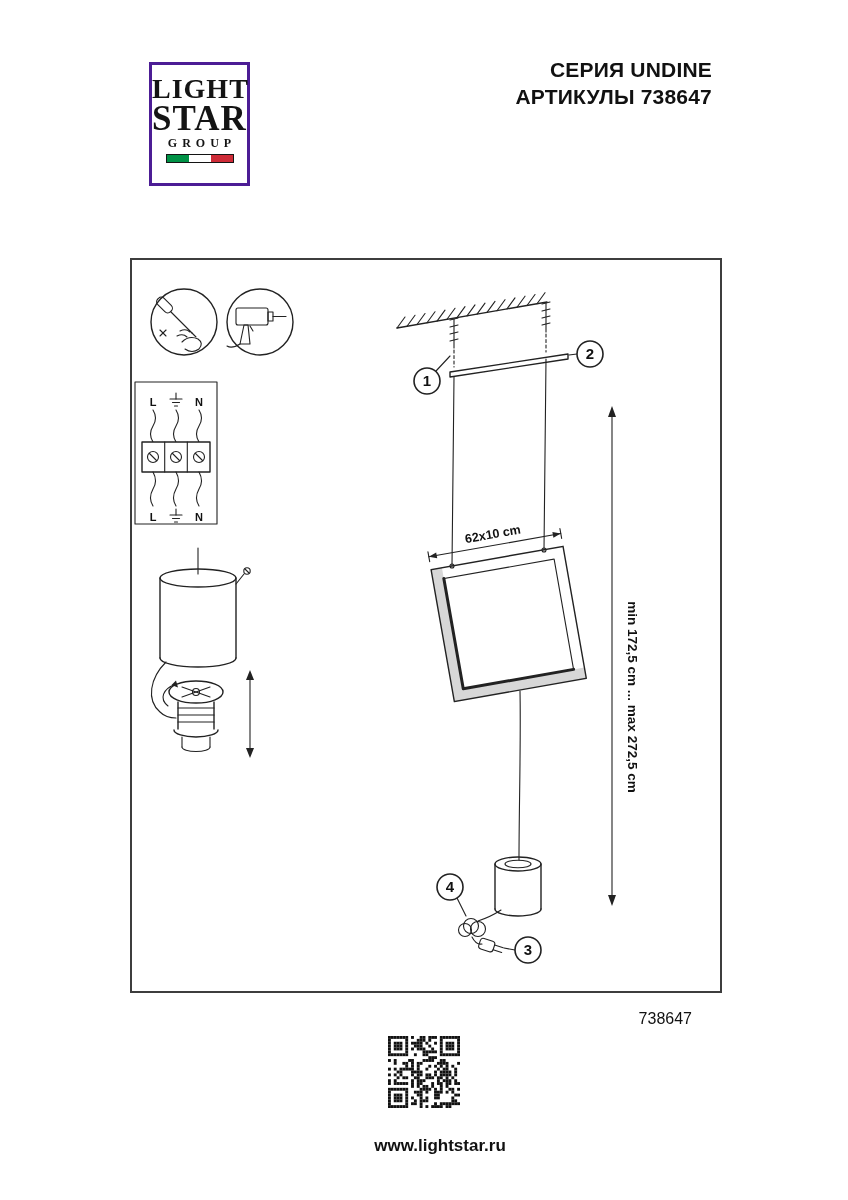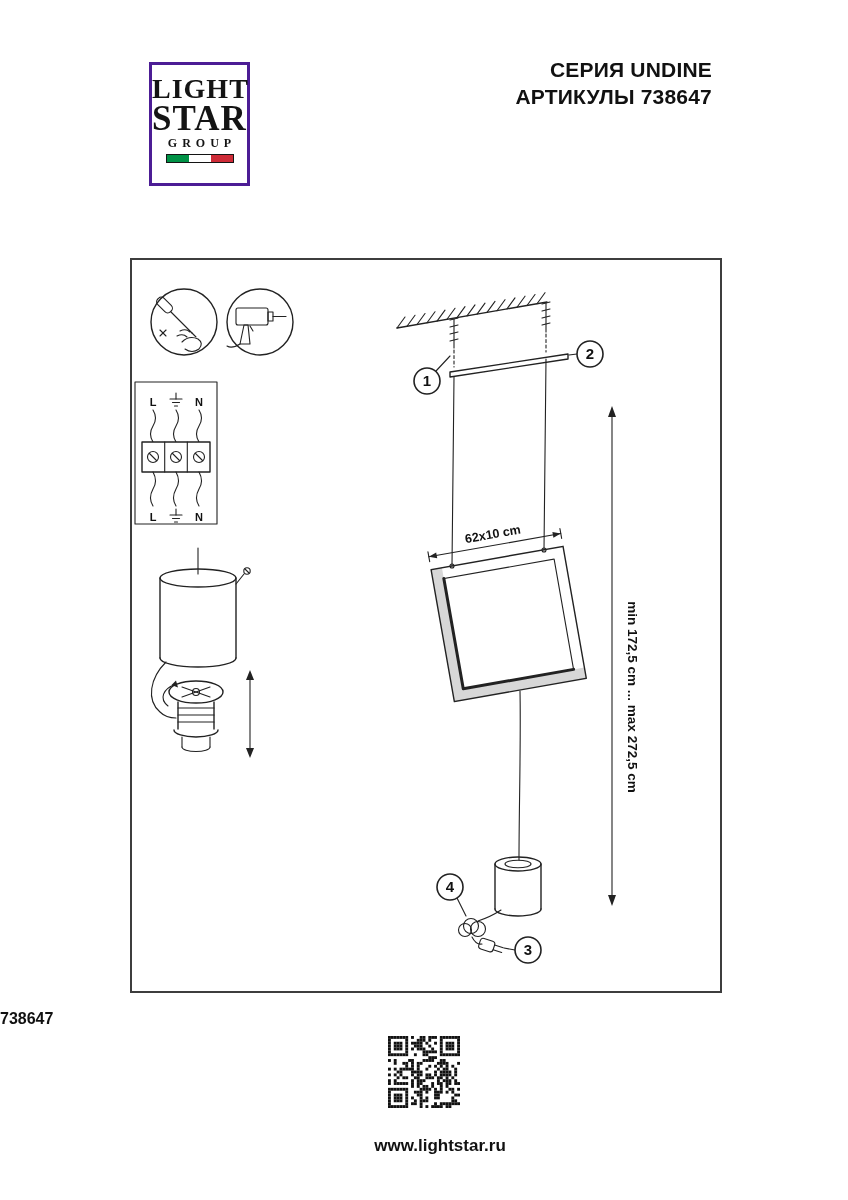--- a/index.html
+++ b/index.html
@@ -36,22 +36,22 @@
     font-family:"Liberation Sans",sans-serif;}
   #diagram-svg text{fill:#111;stroke:none;font-weight:bold;}
   .thin{stroke-width:1.1;}
   .dash{stroke-dasharray:3 2.5;stroke-width:1.1;}
   .fillw{fill:#fff;}
   .head{fill:#222;stroke:none;}
   .band{fill:#d7d7d7;stroke:none;}
   .callout{fill:#fff;stroke:#222;stroke-width:1.6;}
 
   
-  #footer-article{top:1010px;left:0;width:692px;text-align:left;
-    font-size:16px;font-weight:bold;}
+  #footer-article{top:1010px;left:0;width:692px;text-align:right;
+    font-size:16px;font-weight:normal;}
   #qr-code{left:388px;top:1036px;}
   #website{top:1136px;left:16px;width:848px;text-align:center;
     font-size:17px;font-weight:bold;}
 </style>
 </head>
 <body>
 
 <div class="abs" id="logo-box">
   <div class="l1">LIGHT</div>
   <div class="l2">STAR</div>

